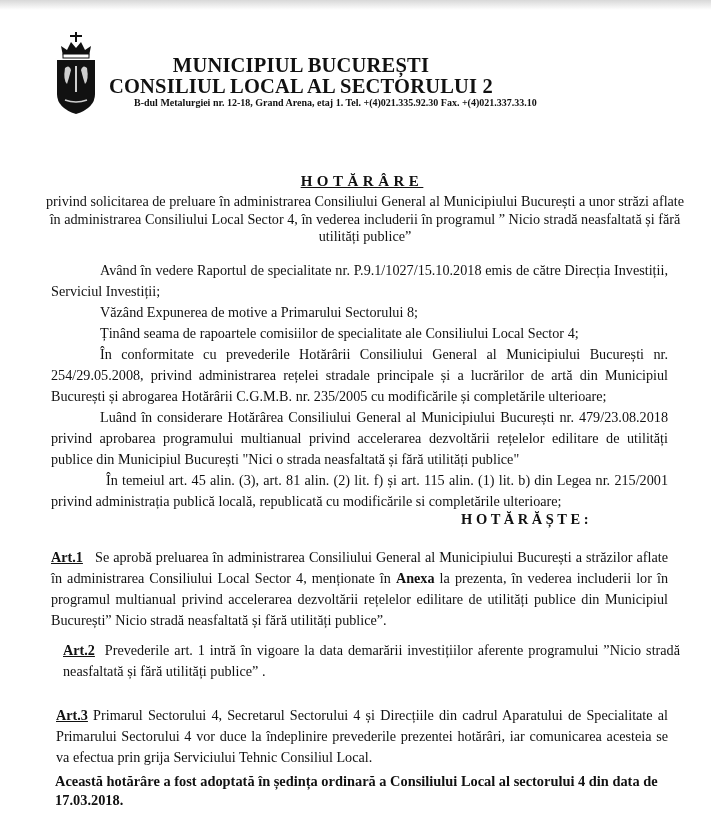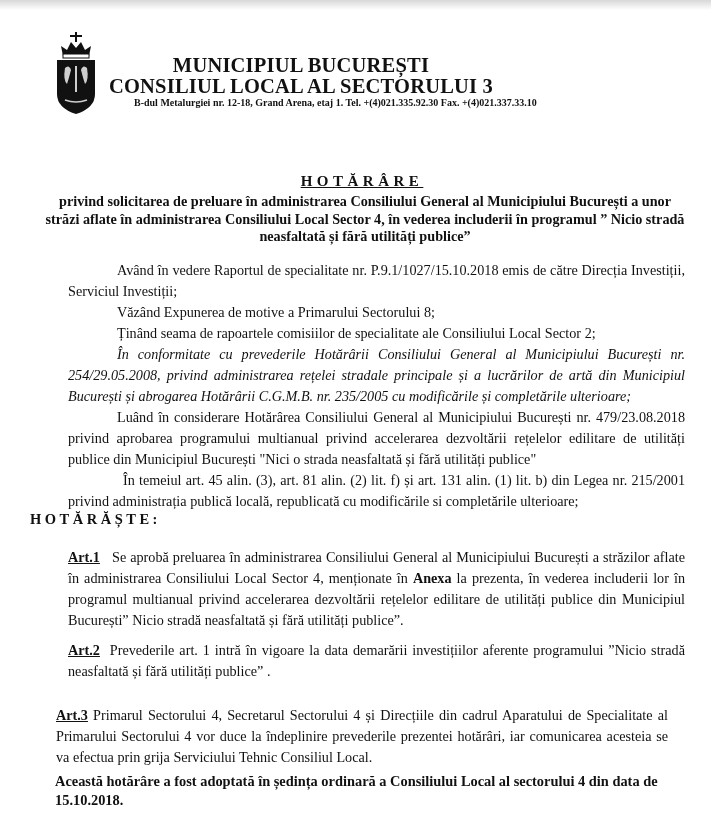--- a/index.html
+++ b/index.html
@@ -25,31 +25,31 @@
     position: absolute; left: 134px; top: 97px;
     font-weight: bold; font-size: 10px; white-space: nowrap;
   }
   .title {
     position: absolute; left: 0; width: 711px; top: 173px; text-align: center;
     font-weight: bold; font-size: 15px; letter-spacing: 4.5px; text-decoration: underline;
     padding-left: 13px; box-sizing: border-box;
   }
   .subject {
     position: absolute; left: 45px; width: 640px; top: 193px; text-align: center;
-    font-weight: bold; font-size: 14.2px; line-height: 17.5px;
+    font-weight: normal; font-size: 14.2px; line-height: 17.5px;
   }
   .para {
-    position: absolute; left: 68px; width: 617px;
+    position: absolute; left: 51px; width: 617px;
     font-size: 14.2px; line-height: 21px; text-align: justify;
   }
   .para .ind { display: inline-block; width: 49px; }
   .hot2 {
-    position: absolute; left: 0; width: 592px; top: 511px; text-align: left;
+    position: absolute; left: 0; width: 592px; top: 511px; text-align: right;
     font-weight: bold; font-size: 14.5px; letter-spacing: 3.5px;
-    padding-left: 30px; box-sizing: border-box;
+    padding-left: 42px; box-sizing: border-box;
   }
   .artlbl { font-weight: bold; text-decoration: underline; }
   .bold { font-weight: bold; }
   .final {
     position: absolute; left: 55px; width: 620px; top: 772px;
     font-weight: bold; font-size: 14.4px; line-height: 19px;
   }
 </style>
 </head>
 <body>
@@ -61,34 +61,34 @@
   <path d="M10 26 L8 16 L14 20 L18 12 L23 18 L28 12 L32 20 L38 16 L36 26 Z" fill="#111"></path>
   <rect x="10" y="24" width="26" height="4" fill="#fff" stroke="#111" stroke-width="1"></rect>
   <path d="M4 30 L42 30 L42 64 Q42 78 23 84 Q4 78 4 64 Z" fill="#111"></path>
   <path d="M12 38 q4 -4 6 2 q-2 8 -4 14 q-4 -4 -2 -16 Z" fill="#fff" opacity="0.8"></path>
   <path d="M34 38 q-4 -4 -6 2 q2 8 4 14 q4 -4 2 -16 Z" fill="#fff" opacity="0.8"></path>
   <path d="M23 36 v26" stroke="#fff" stroke-width="2" opacity="0.8"></path>
   <path d="M12 70 q11 4 22 0" stroke="#fff" stroke-width="1.5" fill="none" opacity="0.8"></path>
 </svg>
 
 <div class="hdr1">MUNICIPIUL BUCUREȘTI</div>
-<div class="hdr1 hdr2">CONSILIUL LOCAL AL SECTORULUI 3</div>
+<div class="hdr1 hdr2">CONSILIUL LOCAL AL SECTORULUI 2</div>
 <div class="addr">B-dul Metalurgiei nr. 12-18, Grand Arena, etaj 1. Tel. +(4)021.335.92.30 Fax. +(4)021.337.33.10</div>
 
 <div class="title">HOTĂRÂRE</div>
 <div class="subject">privind solicitarea de preluare în administrarea Consiliului General al Municipiului București a unor străzi aflate în administrarea Consiliului Local Sector 4, în vederea includerii în programul ” Nicio stradă neasfaltată și fără utilități publice”</div>
 
 <div class="para" style="top:260px;"><span class="ind"></span><span>Având în vedere Raportul de specialitate nr. P.9.1/1027/15.10.2018 emis de către Direcția Investiții, Serviciul Investiții;</span></div>
 <div class="para" style="top:302px;"><span class="ind"></span><span>Văzând Expunerea de motive a Primarului Sectorului 8;</span></div>
-<div class="para" style="top:323px;"><span class="ind"></span><span>Ținând seama de rapoartele comisiilor de specialitate ale Consiliului Local Sector 2;</span></div>
-<div class="para" style="top:344px;font-style:italic;"><span class="ind"></span><span>În conformitate cu prevederile Hotărârii Consiliului General al Municipiului București nr. 254/29.05.2008, privind administrarea rețelei stradale principale și a lucrărilor de artă din Municipiul București și abrogarea Hotărârii C.G.M.B. nr. 235/2005 cu modificările și completările ulterioare;</span></div>
+<div class="para" style="top:323px;"><span class="ind"></span><span>Ținând seama de rapoartele comisiilor de specialitate ale Consiliului Local Sector 4;</span></div>
+<div class="para" style="top:344px;"><span class="ind"></span><span>În conformitate cu prevederile Hotărârii Consiliului General al Municipiului București nr. 254/29.05.2008, privind administrarea rețelei stradale principale și a lucrărilor de artă din Municipiul București și abrogarea Hotărârii C.G.M.B. nr. 235/2005 cu modificările și completările ulterioare;</span></div>
 <div class="para" style="top:407px;"><span class="ind"></span><span>Luând în considerare Hotărârea Consiliului General al Municipiului București nr. 479/23.08.2018 privind aprobarea programului multianual privind accelerarea dezvoltării rețelelor edilitare de utilități publice din Municipiul București "Nici o strada neasfaltată și fără utilități publice"</span></div>
-<div class="para" style="top:470px;"><span class="ind" style="width:55px;"></span><span>În temeiul art. 45 alin. (3), art. 81 alin. (2) lit. f) și art. 131 alin. (1) lit. b) din Legea nr. 215/2001 privind administrația publică locală, republicată cu modificările si completările ulterioare;</span></div>
+<div class="para" style="top:470px;"><span class="ind" style="width:55px;"></span><span>În temeiul art. 45 alin. (3), art. 81 alin. (2) lit. f) și art. 115 alin. (1) lit. b) din Legea nr. 215/2001 privind administrația publică locală, republicată cu modificările si completările ulterioare;</span></div>
 
 <div class="hot2">HOTĂRĂȘTE:</div>
 
 <div class="para" style="top:547px;"><span class="artlbl">Art.1</span>&nbsp;&nbsp;&nbsp;<span>Se aprobă preluarea în administrarea Consiliului General al Municipiului București a străzilor aflate în administrarea Consiliului Local Sector 4, menționate în </span><span class="bold">Anexa</span><span> la prezenta, în vederea includerii lor în programul multianual privind accelerarea dezvoltării rețelelor edilitare de utilități publice din Municipiul București” Nicio stradă neasfaltată și fără utilități publice”.</span></div>
 
-<div class="para" style="top:640px;"><span class="artlbl">Art.2</span>&nbsp;&nbsp;<span>Prevederile art. 1 intră în vigoare la data demarării investițiilor aferente programului ”Nicio stradă neasfaltată și fără utilități publice” .</span></div>
+<div class="para" style="top:640px;margin-left:12px;"><span class="artlbl">Art.2</span>&nbsp;&nbsp;<span>Prevederile art. 1 intră în vigoare la data demarării investițiilor aferente programului ”Nicio stradă neasfaltată și fără utilități publice” .</span></div>
 
 <div class="para" style="top:705px; left:56px; width:612px;"><span class="artlbl">Art.3</span>&nbsp;<span>Primarul Sectorului 4, Secretarul Sectorului 4 și Direcțiile din cadrul Aparatului de Specialitate al Primarului Sectorului 4 vor duce la îndeplinire prevederile prezentei hotărâri, iar comunicarea acesteia se va efectua prin grija Serviciului Tehnic Consiliul Local.</span></div>
 
-<div class="final">Această hotărâre a fost adoptată în ședința ordinară a Consiliului Local al sectorului 4 din data de 15.10.2018.</div>
+<div class="final">Această hotărâre a fost adoptată în ședința ordinară a Consiliului Local al sectorului 4 din data de 17.03.2018.</div>
 
 </body></html>

